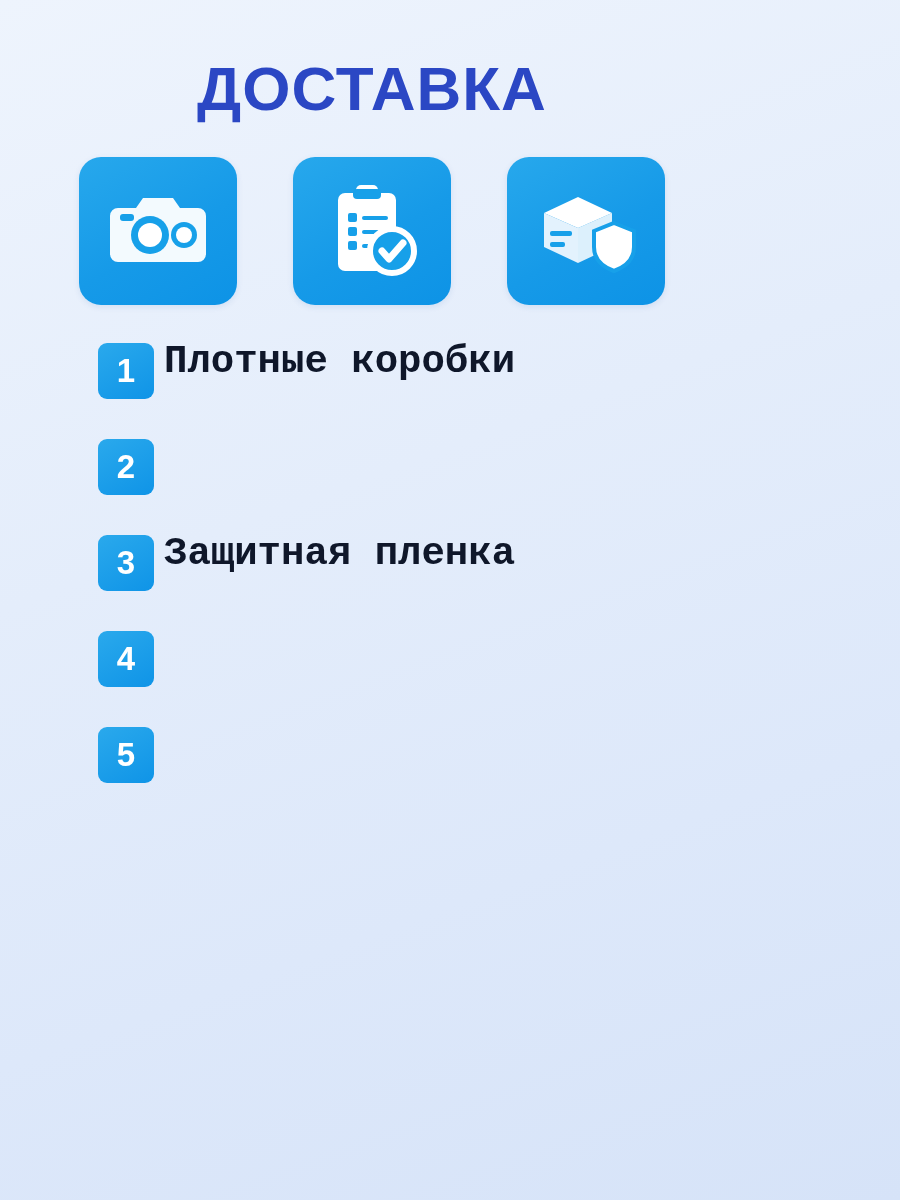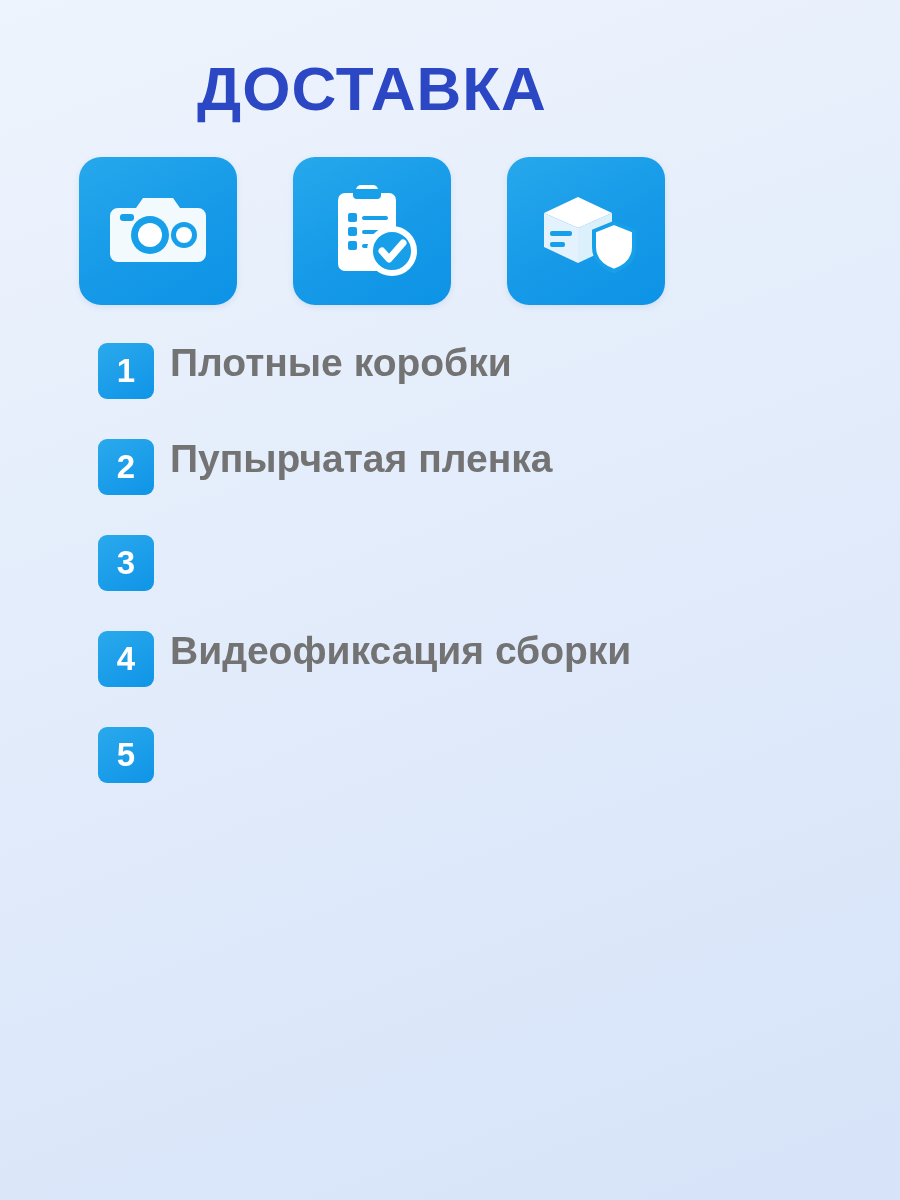--- a/index.html
+++ b/index.html
@@ -77,26 +77,27 @@
     background: linear-gradient(150deg, #2aa9ec 0%, #0f94e7 100%);
     color: #ffffff;
     font-size: 33px;
     font-weight: bold;
     display: flex;
     align-items: center;
     justify-content: center;
     margin-top: 4px;
   }
   .item-label {
-    margin-left: 16px;
+    margin-left: 10px;
     font-size: 39px;
     font-weight: bold;
-    color: #737373;
+    color: #0f172a;
     line-height: 1.22;
     max-width: 640px;
+    font-family: Liberation Mono, monospace;
   }
 </style>
 </head>
 <body>
 
 <div class="page">
 
   <h1 class="title">ДОСТАВКА</h1>
 
   <div class="icons-row">
@@ -151,30 +152,29 @@
 
   <div class="list">
 
     <div class="list-item">
       <div class="badge">1</div>
       <div class="item-label">Плотные коробки</div>
     </div>
 
     <div class="list-item">
       <div class="badge">2</div>
-      <div class="item-label">Пупырчатая пленка</div>
     </div>
 
     <div class="list-item">
       <div class="badge">3</div>
+      <div class="item-label">Защитная пленка</div>
     </div>
 
     <div class="list-item">
       <div class="badge">4</div>
-      <div class="item-label">Видеофиксация сборки</div>
     </div>
 
     <div class="list-item">
       <div class="badge">5</div>
     </div>
 
   </div>
 
 </div>
 

